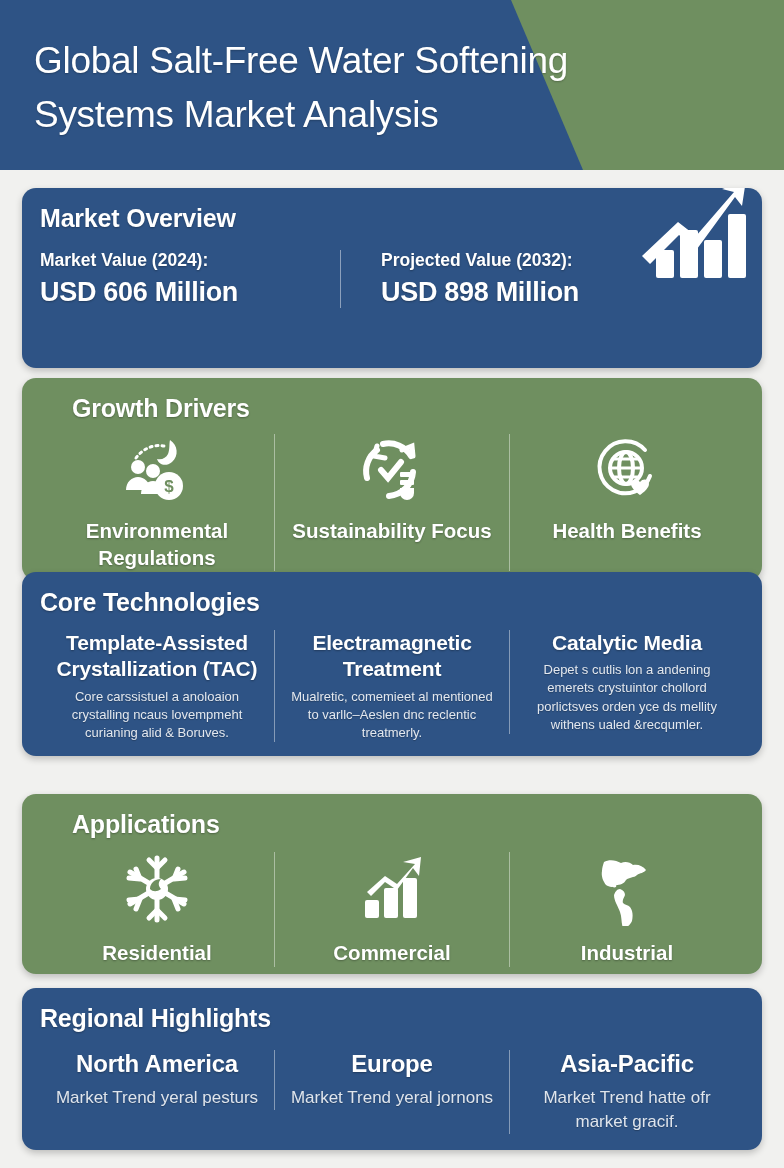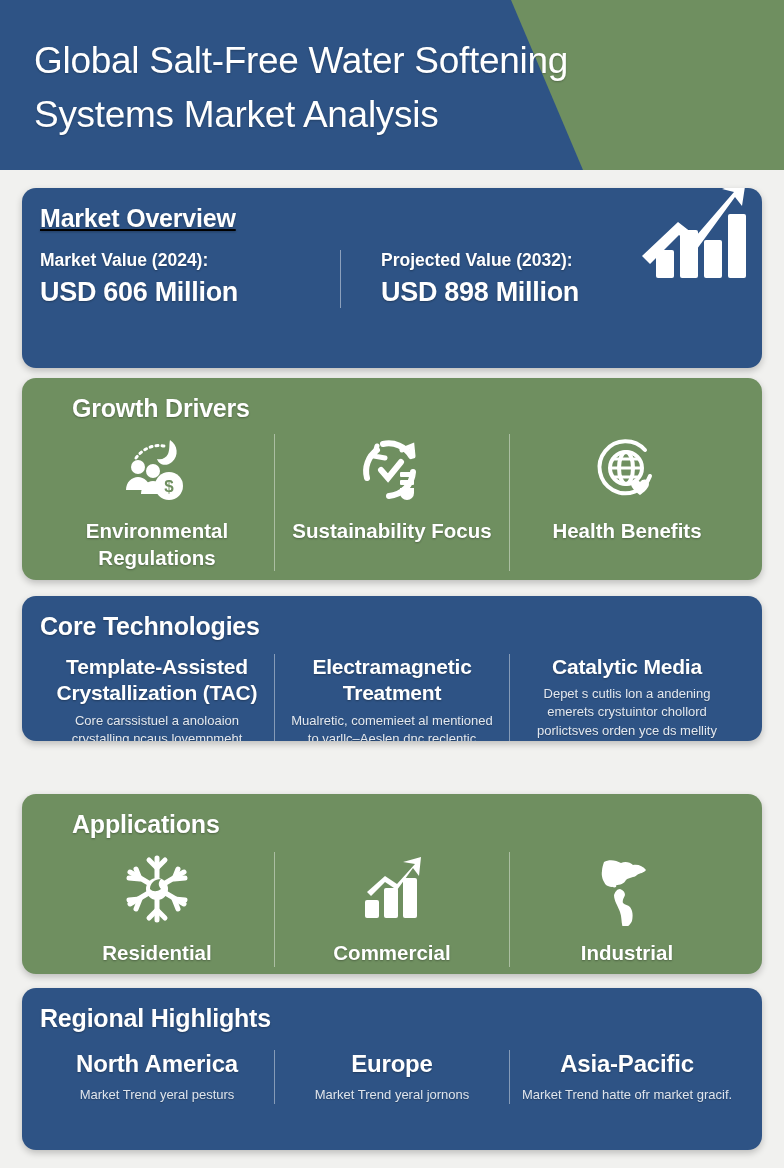--- a/index.html
+++ b/index.html
@@ -66,21 +66,21 @@
   .panel-title {
     color: #ffffff;
     font-size: 25px;
     font-weight: bold;
     letter-spacing: -0.2px;
     text-shadow: 0 1px 2px rgba(0,0,0,0.3);
     margin: 16px 0 0 18px;
   }
 
   
-  .overview { top: 188px; height: 180px; text-decoration: underline; }
+  .overview { top: 188px; height: 180px; }
   .overview-body {
     position: absolute;
     left: 18px; right: 18px;
     top: 62px;
     display: flex;
     align-items: flex-start;
   }
   .ov-col {
     width: 300px;
     padding-right: 8px;
@@ -139,21 +139,21 @@
     line-height: 1.3;
     text-shadow: 0 1px 2px rgba(0,0,0,0.3);
   }
 
   
   .drivers { top: 378px; height: 202px; }
   .drivers .cols { top: 56px; }
   .drivers .col-icon { margin-bottom: 10px; }
 
   
-  .core { top: 596px; height: 145px; }
+  .core { top: 572px; height: 184px; }
   .core .cols { top: 58px; align-items: flex-start; }
   .core .col { padding: 0 14px; }
   .tech-title {
     color: #ffffff;
     font-size: 21px;
     font-weight: bold;
     line-height: 1.25;
     letter-spacing: -0.2px;
     text-shadow: 0 1px 2px rgba(0,0,0,0.3);
     margin-bottom: 5px;
@@ -176,21 +176,21 @@
   .region-name {
     color: #ffffff;
     font-size: 24px;
     font-weight: bold;
     letter-spacing: -0.2px;
     text-shadow: 0 1px 2px rgba(0,0,0,0.3);
     margin-bottom: 8px;
   }
   .region-desc {
     color: #dfe5ed;
-    font-size: 13px;
+    font-size: 17px;
     line-height: 1.4;
     text-shadow: 0 1px 1px rgba(0,0,0,0.25);
   }
 
   svg { display: block; }
 </style>
 </head>
 <body>
 
 <div class="page">

